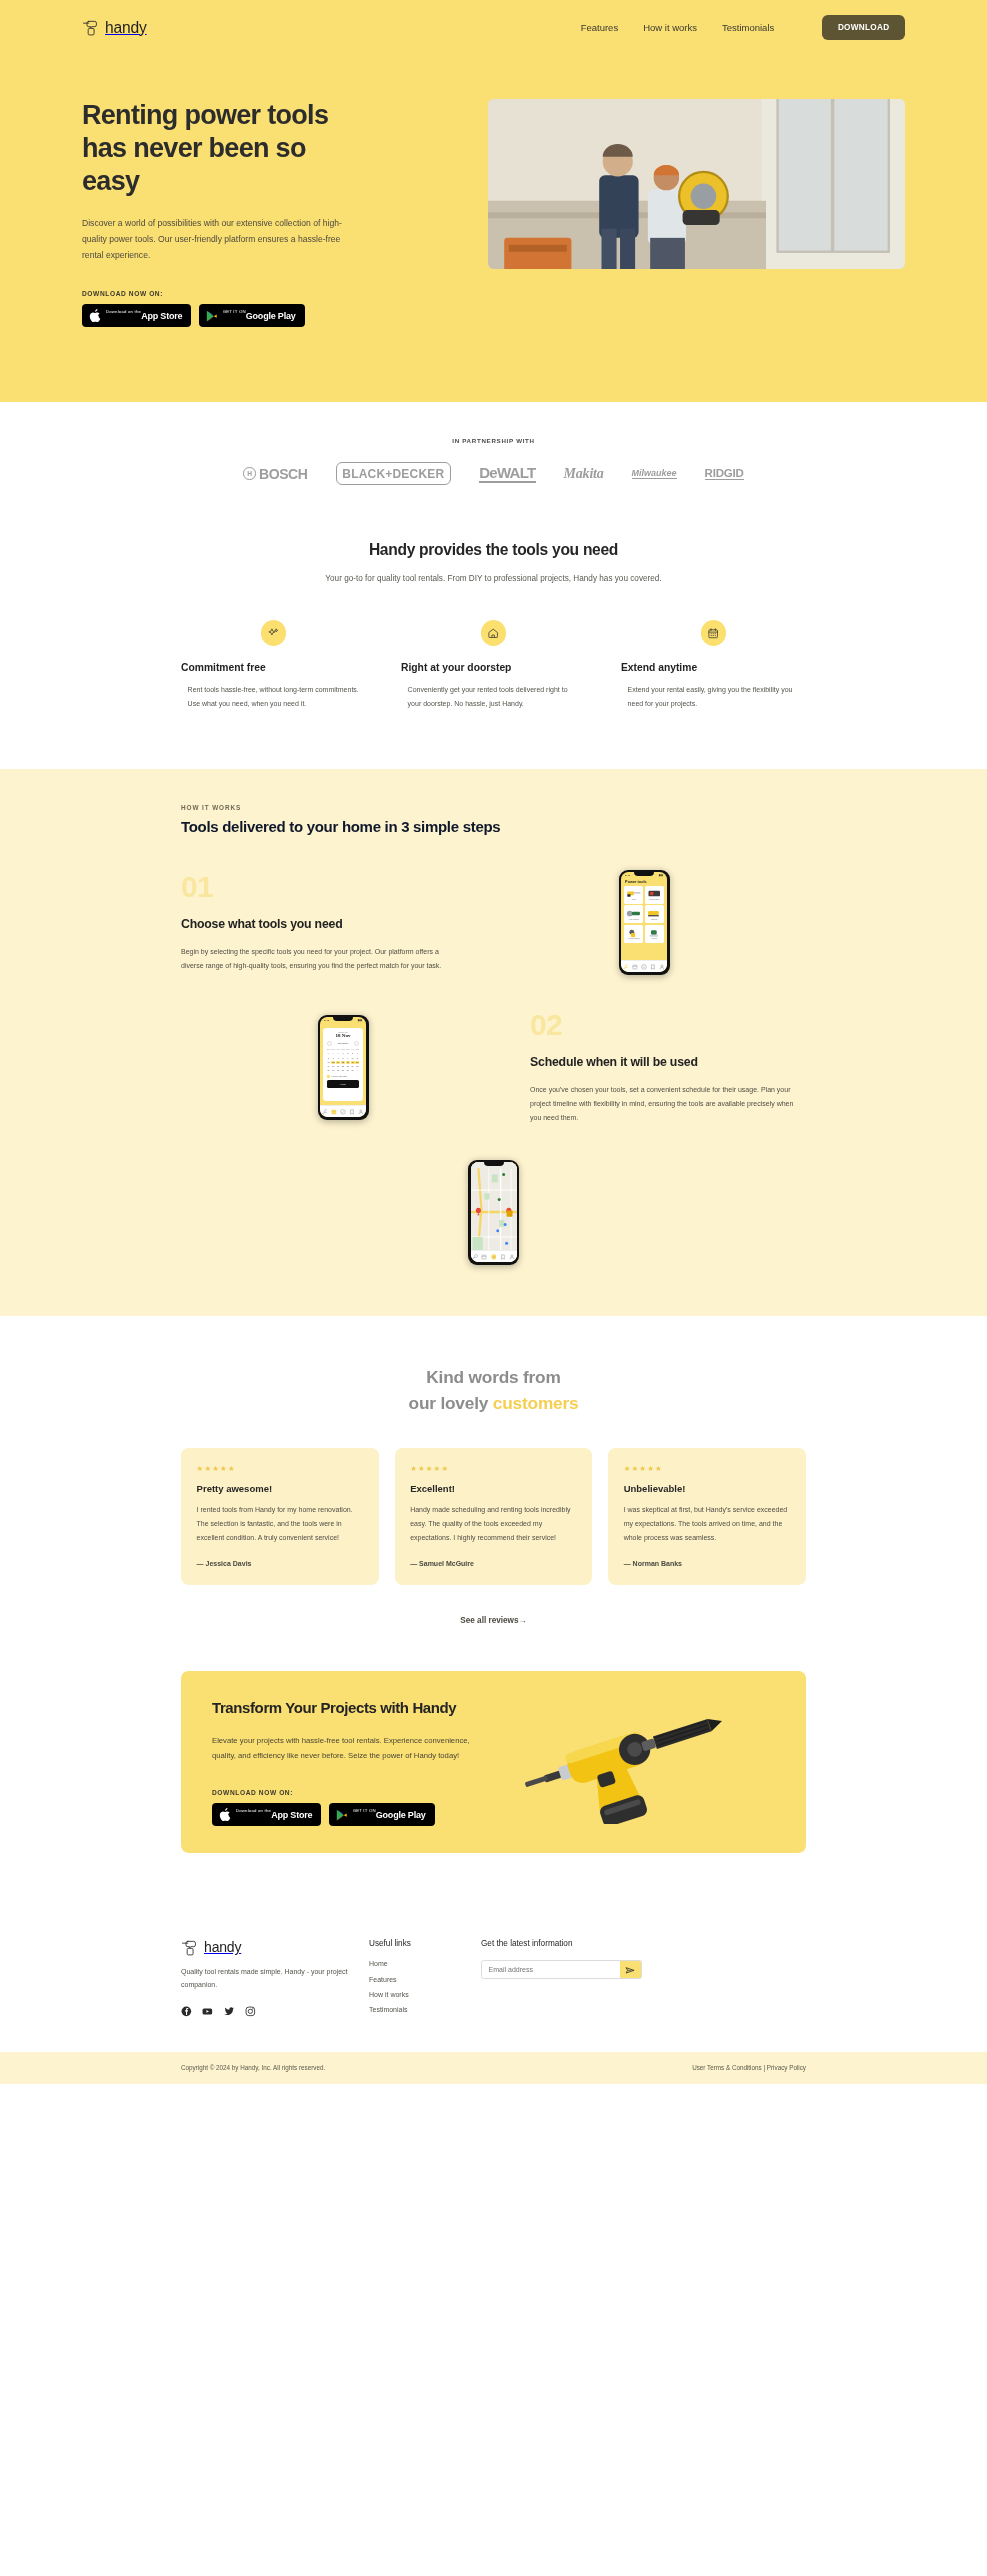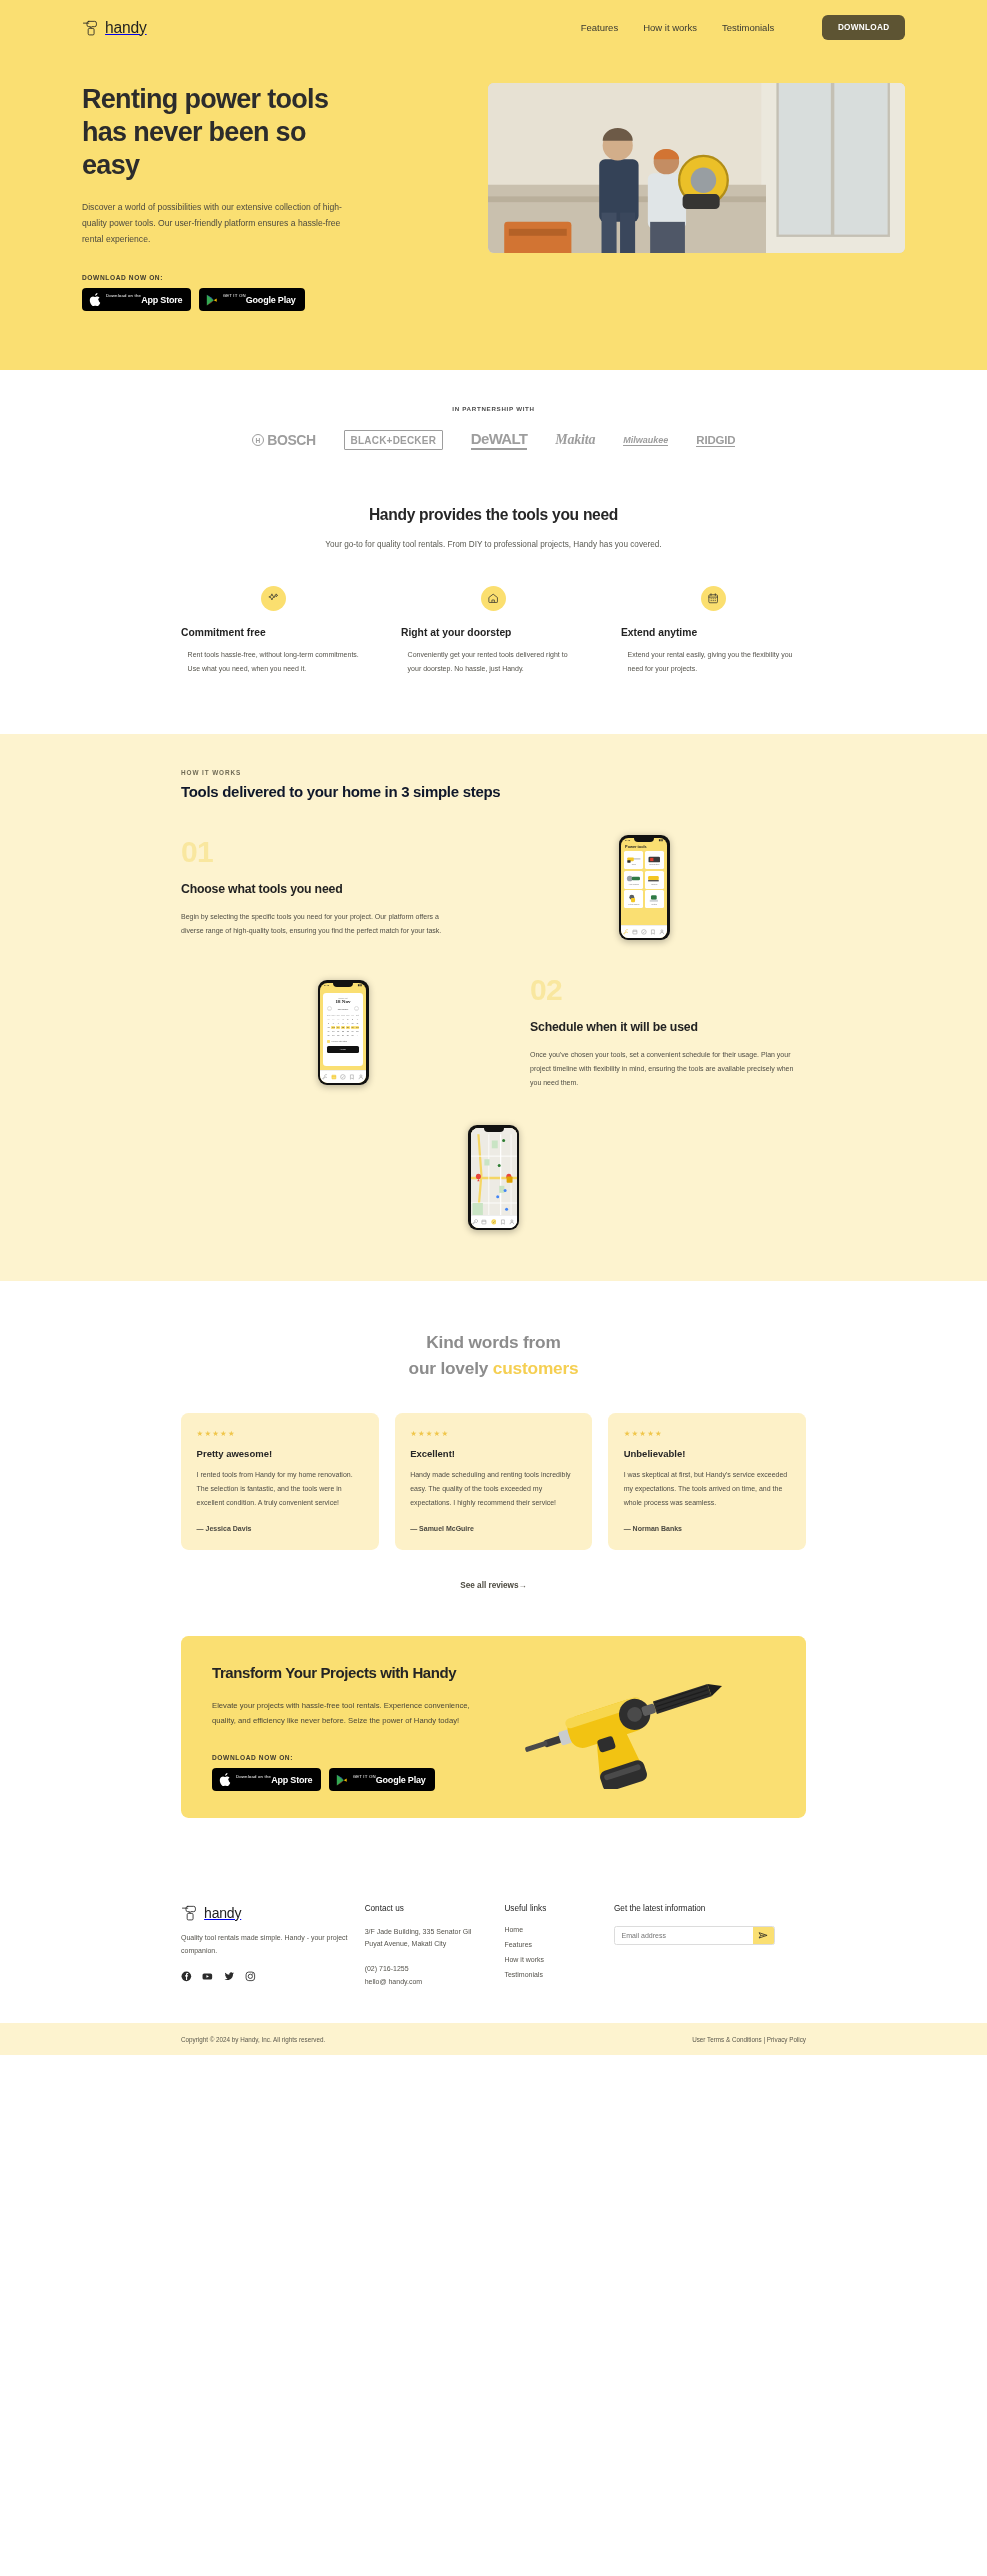--- a/index.html
+++ b/index.html
@@ -25,21 +25,21 @@
   .nav-spacer { flex: 1; }
   .nav-links { display: flex; align-items: center; gap: 25px; }
   .nav-link { font-size: 9.5px; color: #3a3a32; text-decoration: none; }
   .nav-dl {
     background: #5d5433; color: #fff; border: none;
     font-family: inherit;
     font-size: 8.2px; font-weight: 700; letter-spacing: 0.3px;
     padding: 8.2px 15.6px; border-radius: 5.8px; margin-left: 23px; cursor: pointer;
   }
   .hero-body {
-    width: 823px; margin: 0 auto;
+    width: 823px; margin: 16px auto;
     display: flex; gap: 52px; padding-top: 43px;
   }
   .hero-left { width: 354px; }
   .hero-h1 {
     font-size: 27px; line-height: 1.22; font-weight: 700;
     letter-spacing: -0.7px; color: #2c2c2c; width: 272px;
   }
   .hero-p {
     margin-top: 18px; font-size: 8.6px; line-height: 1.85;
     color: #4d4a3f; width: 272px;
@@ -73,22 +73,22 @@
     display: flex; justify-content: center; align-items: center;
     gap: 28px; margin-top: 18px;
   }
   .brand { color: #9d9d9d; font-weight: 800; }
   .brand-bosch { font-size: 14px; letter-spacing: -0.4px; display: flex; align-items: center; gap: 3.3px; }
   .bosch-mark {
     width: 12.3px; height: 12.3px; border: 1.3px solid #9d9d9d; border-radius: 50%;
     display: flex; align-items: center; justify-content: center; font-size: 6.6px;
   }
   .brand-bd {
-    font-size: 10px; letter-spacing: 0.2px; border: 1.2px solid #9d9d9d;
-    border-radius: 1px; padding: 3.3px 5.8px;
+    font-size: 12px; letter-spacing: 0.2px; border: 1.2px solid #9d9d9d;
+    border-radius: 6px; padding: 3.3px 5.8px;
   }
   .brand-dewalt { font-size: 15px; letter-spacing: -0.7px; border-bottom: 2.5px solid #9d9d9d; padding-bottom: 0.8px; }
   .brand-makita { font-size: 14px; font-style: italic; font-family: "Liberation Serif", serif; letter-spacing: -0.2px; }
   .brand-milwaukee { font-size: 9px; font-style: italic; border-bottom: 1.6px solid #9d9d9d; }
   .brand-ridgid { font-size: 11.5px; letter-spacing: -0.2px; border-bottom: 1.6px solid #9d9d9d; }
 
   
   .features { background: #fff; padding: 28px 0 58px; }
   .sec-title {
     text-align: center; font-size: 15.6px; font-weight: 700;
@@ -747,26 +747,20 @@
           <span class="social">
             <svg width="10.7" height="10.7" viewBox="0 0 20 20">
                 <rect x="2" y="2" width="16" height="16" rx="5" fill="none" stroke="#2b2b2b" stroke-width="1.6"></rect>
                 <circle cx="10" cy="10" r="4" fill="none" stroke="#2b2b2b" stroke-width="1.6"></circle>
                 <circle cx="14.6" cy="5.4" r="1" fill="#2b2b2b"></circle>
               </svg>
           </span>
         </div>
       </div>
 
-      <div class="fcol" style="width:128px;">
-        <div class="fhead">Contact us</div>
-        <div class="ftext">3/F Jade Building, 335 Senator Gil Puyat Avenue, Makati City</div>
-        <div class="ftext">(02) 716-1255</div>
-        <div class="ftext" style="margin-top:0">hello@ handy.com</div>
-      </div>
 
       <div class="fcol-links">
         <div class="fhead">Useful links</div>
         <div class="flinks">
           <a class="flink" href="#">Home</a>
           <a class="flink" href="#">Features</a>
           <a class="flink" href="#">How it works</a>
           <a class="flink" href="#">Testimonials</a>
         </div>
       </div>

